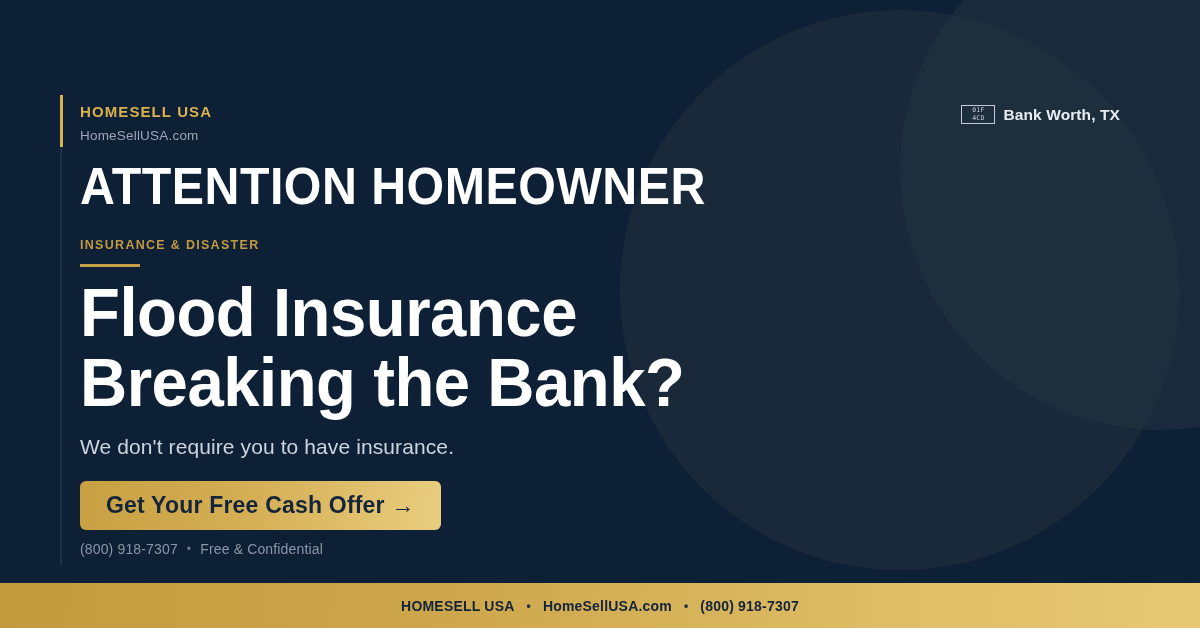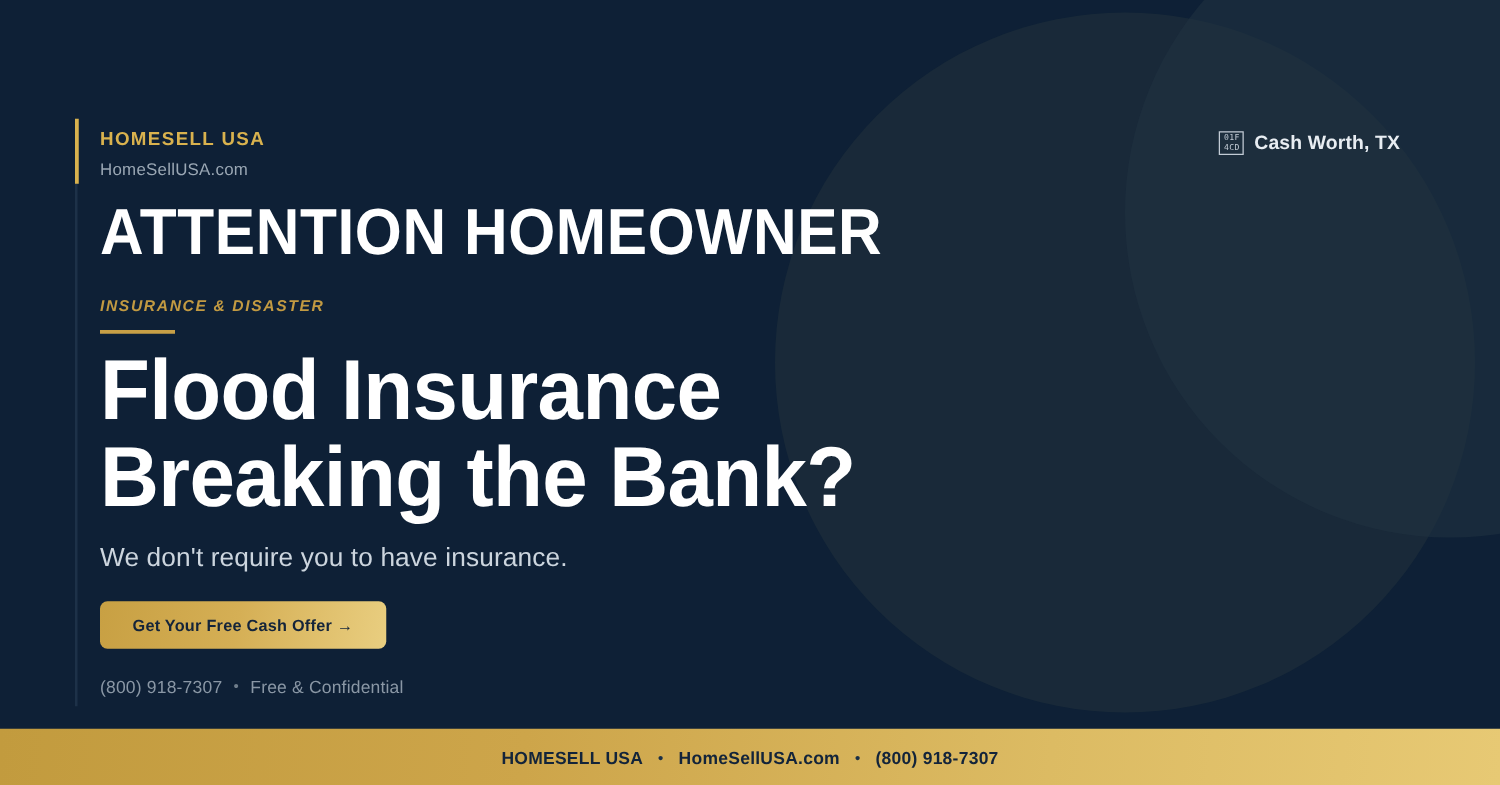--- a/index.html
+++ b/index.html
@@ -67,21 +67,21 @@
   }
 
   .location {
     display:flex; align-items:center; gap:8px;
     margin-top:1px;
   }
   
   .tofu {
     display:inline-flex; flex-direction:column;
     justify-content:center; align-items:center;
-    width:20px; height:19px;
+    width:34px; height:19px;
     border:1px solid #c3ccd6;
     color:#c3ccd6;
     font-family:"DejaVu Sans Mono", monospace;
     font-size:6.5px; line-height:7.5px;
     letter-spacing:.3px;
   }
   .location-label {
     font-size:15.5px; font-weight:bold;
     color:#e8edf2;
     letter-spacing:.1px;
@@ -96,21 +96,20 @@
     transform:scaleX(.93);
     transform-origin:left center;
     white-space:nowrap;
   }
 
   .eyebrow {
     position:absolute; left:0; top:238px;
     font-size:12.5px; font-weight:bold;
     letter-spacing:1.3px;
     color:#c29a42;
-    font-style:italic;
   }
   .eyebrow-rule {
     position:absolute; left:0; top:264px;
     width:60px; height:3px;
     background:#c79f46;
   }
 
   .headline {
     position:absolute; left:0; top:277px;
     font-size:68px; font-weight:bold;
@@ -126,26 +125,26 @@
     position:absolute; left:0; top:435px;
     font-size:21px;
     color:#ccd5de;
     letter-spacing:.1px;
   }
 
   .cta {
     position:absolute; left:0; top:481px;
     display:inline-flex; align-items:center; justify-content:center;
     padding:0 26px;
-    height:38px;
+    height:49px;
     border:none; border-radius:6px;
     background:linear-gradient(100deg,#c8a043 0%,#d5af55 48%,#e9ce80 100%);
     color:#14243a;
     font-family:"Liberation Sans", sans-serif;
-    font-size:13px; font-weight:bold;
+    font-size:23px; font-weight:bold;
     letter-spacing:.2px;
     cursor:pointer;
     white-space:nowrap;
   }
 
   .contact {
     position:absolute; left:0; top:541px;
     font-size:14px;
     color:#8a97a5;
     letter-spacing:.15px;
@@ -185,21 +184,21 @@
       <div>
         <div class="brand-name">HOMESELL USA</div>
         <div class="brand-site">HomeSellUSA.com</div>
       </div>
 
       <div class="location">
         <span class="tofu">
           <span>01F</span>
           <span>4CD</span>
         </span>
-        <span class="location-label">Cash Worth, TX</span>
+        <span class="location-label">Bank Worth, TX</span>
       </div>
     </div>
 
     <div class="attention">ATTENTION HOMEOWNER</div>
 
     <div class="eyebrow">INSURANCE &amp; DISASTER</div>
     <div class="eyebrow-rule"></div>
 
     <div class="headline">
       <div>Flood Insurance</div>

